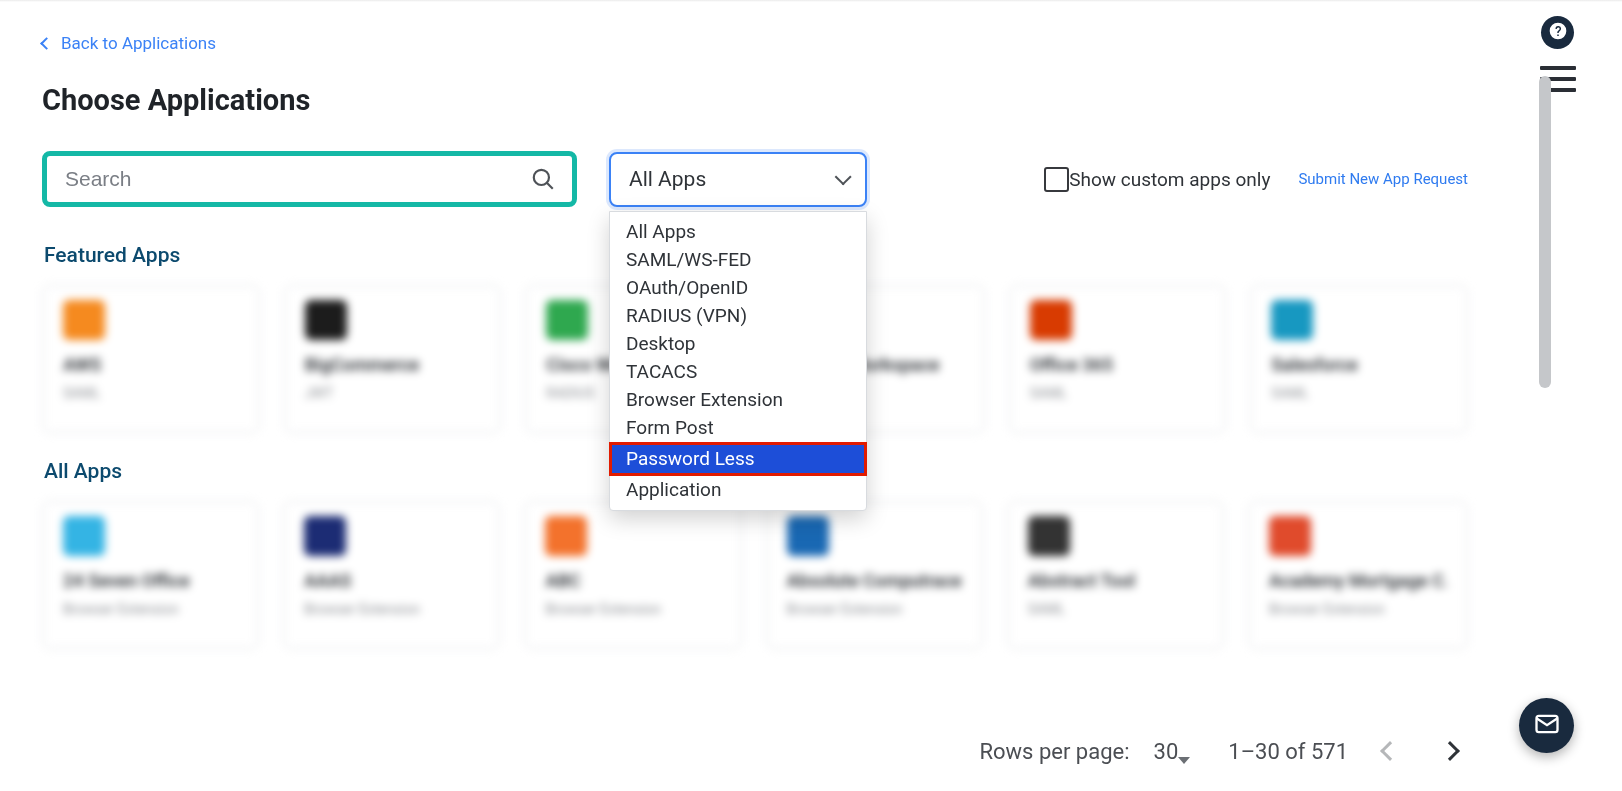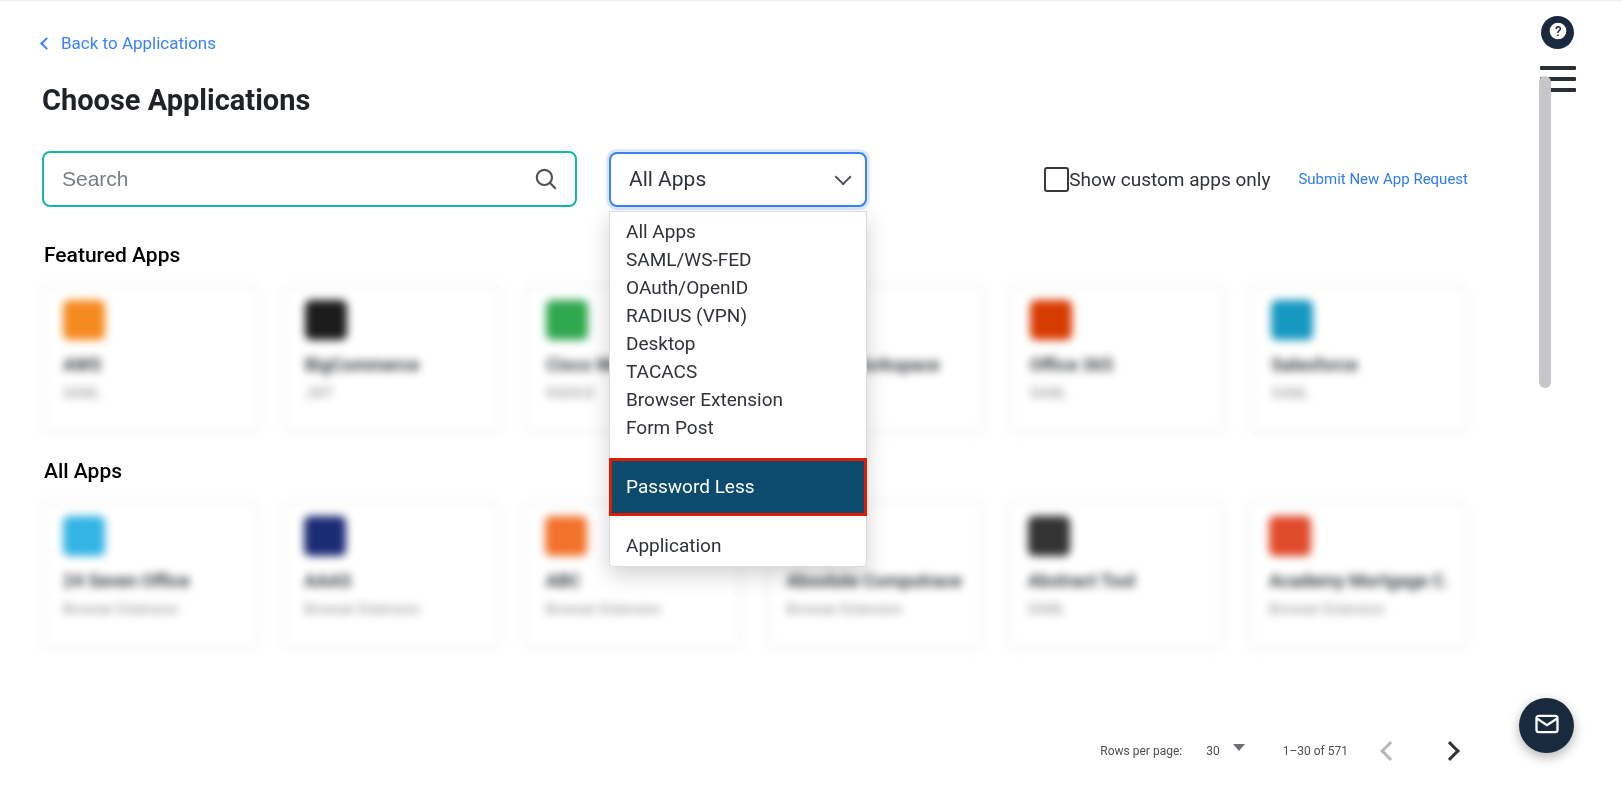--- a/index.html
+++ b/index.html
@@ -25,63 +25,63 @@
 
 .back{display:flex;align-items:center;gap:10px;color:#3b82f6;font-size:17px;cursor:pointer;margin-top:5px;}
 .back .chev{width:7px;height:7px;border-left:2px solid #3b82f6;border-bottom:2px solid #3b82f6;
   transform:rotate(45deg);}
 
 
 .page-title{font-size:29px;font-weight:700;color:#1f2328;margin:30px 0 34px 0;}
 
 
 .filter-row{display:flex;align-items:center;gap:32px;}
-.search-wrap{width:535px;height:56px;border:2px solid #14b8a6;border-radius:8px;
+.search-wrap{width:535px;height:56px;border:5px solid #14b8a6;border-radius:8px;
   display:flex;align-items:center;padding:0 16px;box-sizing:border-box;}
 .search-wrap input{flex:1;border:none;outline:none;font-size:21px;color:#6b7280;background:transparent;}
 .search-wrap input::placeholder{color:#7a7e85;}
 .search-icon{width:26px;height:26px;}
 .search-icon svg{width:26px;height:26px;fill:none;stroke:#4e5257;stroke-width:2;}
 
 .dropdown-wrap{position:relative;}
 .dropdown-btn{width:258px;height:55px;border:2px solid #3b82f6;border-radius:8px;
   box-shadow:0 0 0 3px rgba(59,130,246,0.18);display:flex;align-items:center;
   justify-content:space-between;padding:0 18px;box-sizing:border-box;font-size:21px;color:#2f3338;cursor:pointer;
   background:#fff;}
 .dropdown-btn .caret{width:10px;height:10px;border-right:2px solid #4e5257;border-bottom:2px solid #4e5257;
   transform:rotate(45deg) translateY(-3px);}
 
 .dropdown-list{position:absolute;left:0;top:59px;width:256px;background:#fff;border:1px solid #d8dbdf;
   border-radius:0 0 4px 4px;box-shadow:0 8px 22px rgba(0,0,0,0.18);z-index:50;padding:6px 0;}
 .dropdown-list .opt{padding:1px 16px;font-size:19px;line-height:26px;color:#2f3338;cursor:pointer;white-space:nowrap;}
-.dropdown-list .opt.hl{background:#0c4a6e;color:#fff;border:3px solid #e11b00;margin:16px -1px;padding:13px 14px;}
+.dropdown-list .opt.hl{background:#1d4ed8;color:#fff;border:3px solid #e11b00;margin:0 -1px;padding:1px 14px;}
 
 .right-controls{margin-left:auto;display:flex;align-items:center;gap:28px;}
 .checkbox-wrap{display:flex;align-items:center;cursor:pointer;text-align:right;}
 .checkbox-box{width:21px;height:21px;border:2.5px solid #37393d;border-radius:3px;}
 .checkbox-label{font-size:19px;color:#2f3338;}
 .submit-link{font-size:15px;color:#2f7bf0;cursor:pointer;}
 
 
-.section-h{font-size:21px;color:#000000;margin:36px 0 18px 2px;font-weight:500;}
+.section-h{font-size:21px;color:#0c4a6e;margin:36px 0 18px 2px;font-weight:500;}
 .section-h.allapps-h{margin-top:26px;}
 
 
 .card-row{display:flex;gap:24px;}
 .card{width:220px;height:148px;border:1px solid #d8dbdf;border-radius:8px;box-sizing:border-box;
   padding:14px 20px 12px 20px;display:flex;flex-direction:column;filter:blur(4px);cursor:pointer;
   background:#fff;}
 .card .logo{width:42px;height:40px;border-radius:6px;margin-bottom:14px;}
 .card .name{font-size:18px;font-weight:600;color:#2f3338;margin-bottom:10px;white-space:nowrap;overflow:hidden;}
 .card .tag{font-size:14px;color:#8b8e93;}
 
 
 .pager{position:absolute;right:0;bottom:34px;display:flex;align-items:center;gap:24px;
-  font-size:12px;color:#4b4e53;padding-right:42px;}
-.rows-sel{display:flex;align-items:flex-start;gap:13px;cursor:pointer;}
+  font-size:22px;color:#4b4e53;padding-right:42px;}
+.rows-sel{display:flex;align-items:flex-end;gap:0;cursor:pointer;}
 .rows-sel .tri{width:0;height:0;border-left:6px solid transparent;border-right:6px solid transparent;
   border-top:7px solid #6b6f74;}
 .nav-btn{width:36px;height:36px;display:flex;align-items:center;justify-content:center;cursor:pointer;}
 .nav-btn.dis{opacity:.35;cursor:default;}
 .nav-btn .arrow{width:11px;height:11px;border-right:3px solid #2f3338;border-bottom:3px solid #2f3338;}
 .nav-prev .arrow{transform:rotate(135deg);}
 .nav-next .arrow{transform:rotate(-45deg);}
 
 
 .fab{position:absolute;right:48px;bottom:38px;width:55px;height:55px;border-radius:50%;

